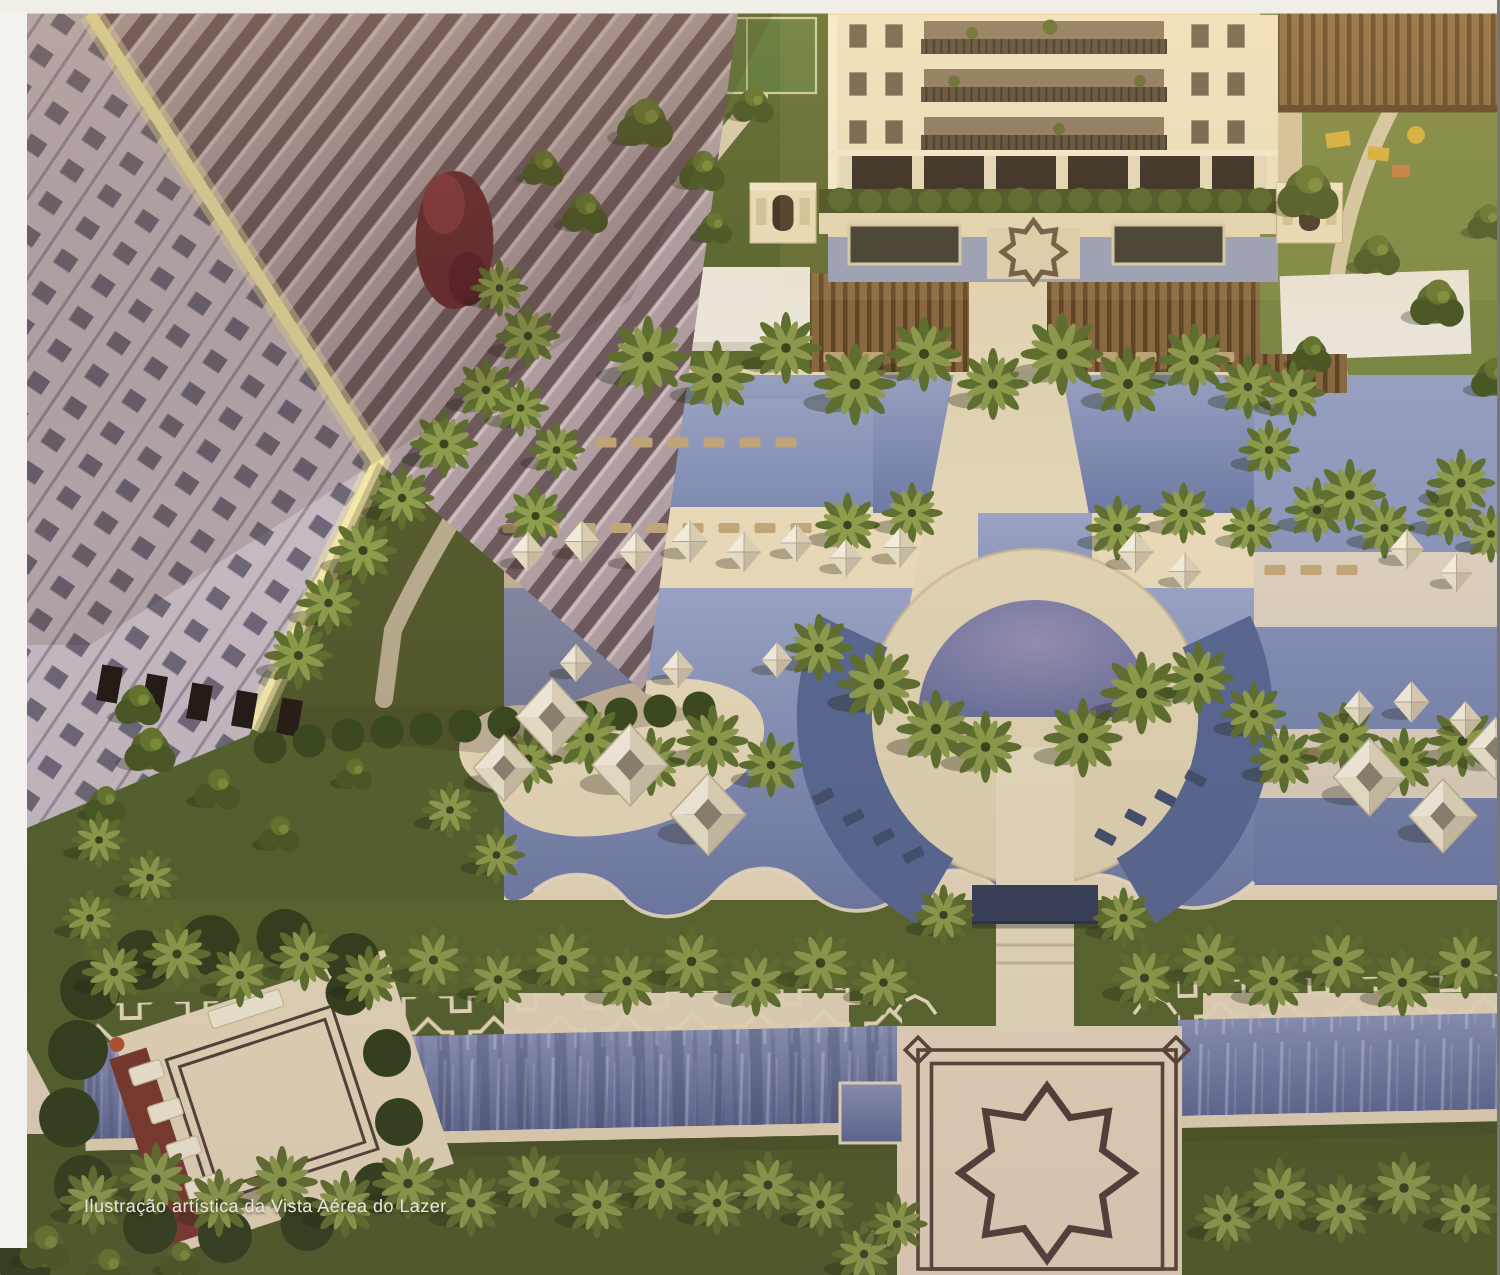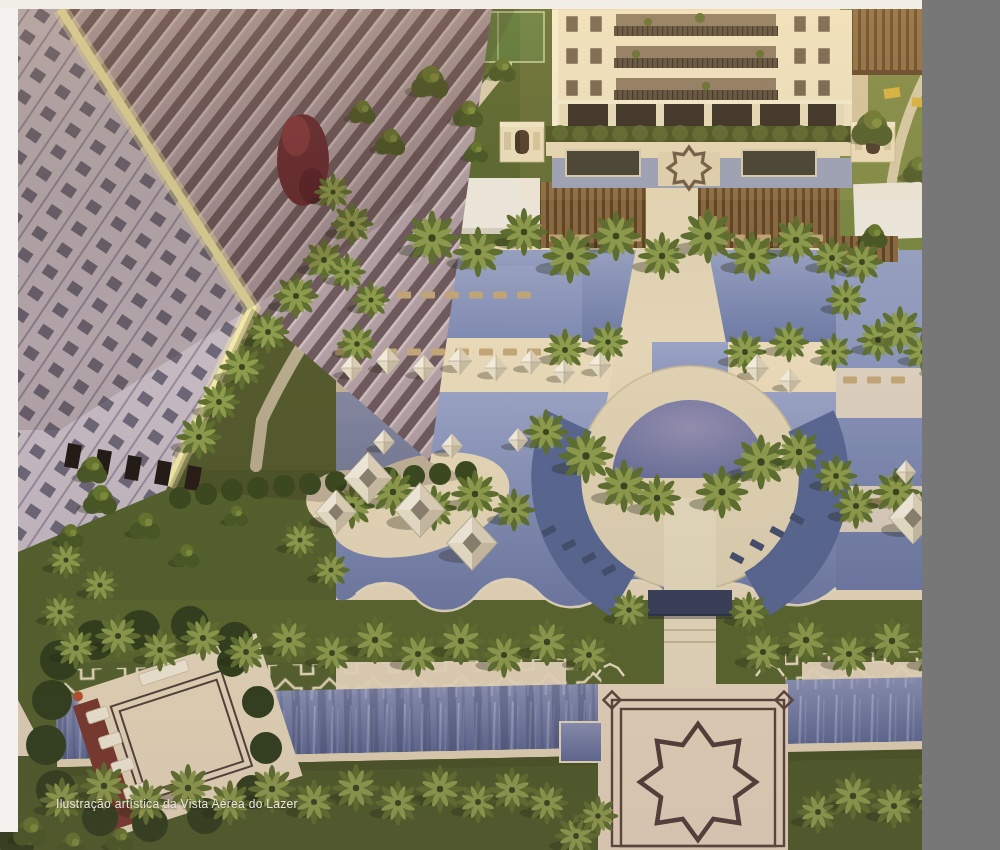--- a/index.html
+++ b/index.html
@@ -1,20 +1,20 @@
 <!DOCTYPE html>
 <html style="--margin-white: #f4f2ee; --caption-color: #eae7dd; --deck_cream: #e9dab9; --deck_pink: #e4d4bd; --pool_light: #98a1c2; --pool_deep: #5a6892; --canal_water: #7d88b0; --lawn_bright: #7c8a44; --lawn_dark: #55622e; --palm_frond: #6d7d33; --tower_cream: #f2e8c8; --facade_mauve: #b29fa3; --sunlit_edge: #f2e9a8; --pergola_wood: #8a6a41; --star_outline: #52403a; --umbrella_white: #f0e9d9;"><head>
 <meta charset="utf-8">
 <style>
   :root{
     --margin-white:#f4f2ee;
     --caption-color:#eae7dd;
   }
   html,body{margin:0;padding:0;background:#777;}
-  .stage{position:relative;width:922px;height:850px;overflow:hidden;
+  .stage{position:relative;width:998px;height:850px;overflow:hidden;
          font-family:"Liberation Sans",sans-serif;background:#e9dab9;}
   .stage svg{position:absolute;inset:0;display:block;}
   .caption{position:absolute;left:56px;top:797px;font-size:12px;letter-spacing:.3px;
            color:var(--caption-color);text-shadow:0 1px 2px rgba(40,30,20,.55);white-space:nowrap;}
 </style>
 </head>
 <body>
 
 <div class="stage">
 <svg width="1000" height="850" viewBox="0 0 1000 850" xmlns="http://www.w3.org/2000/svg">

